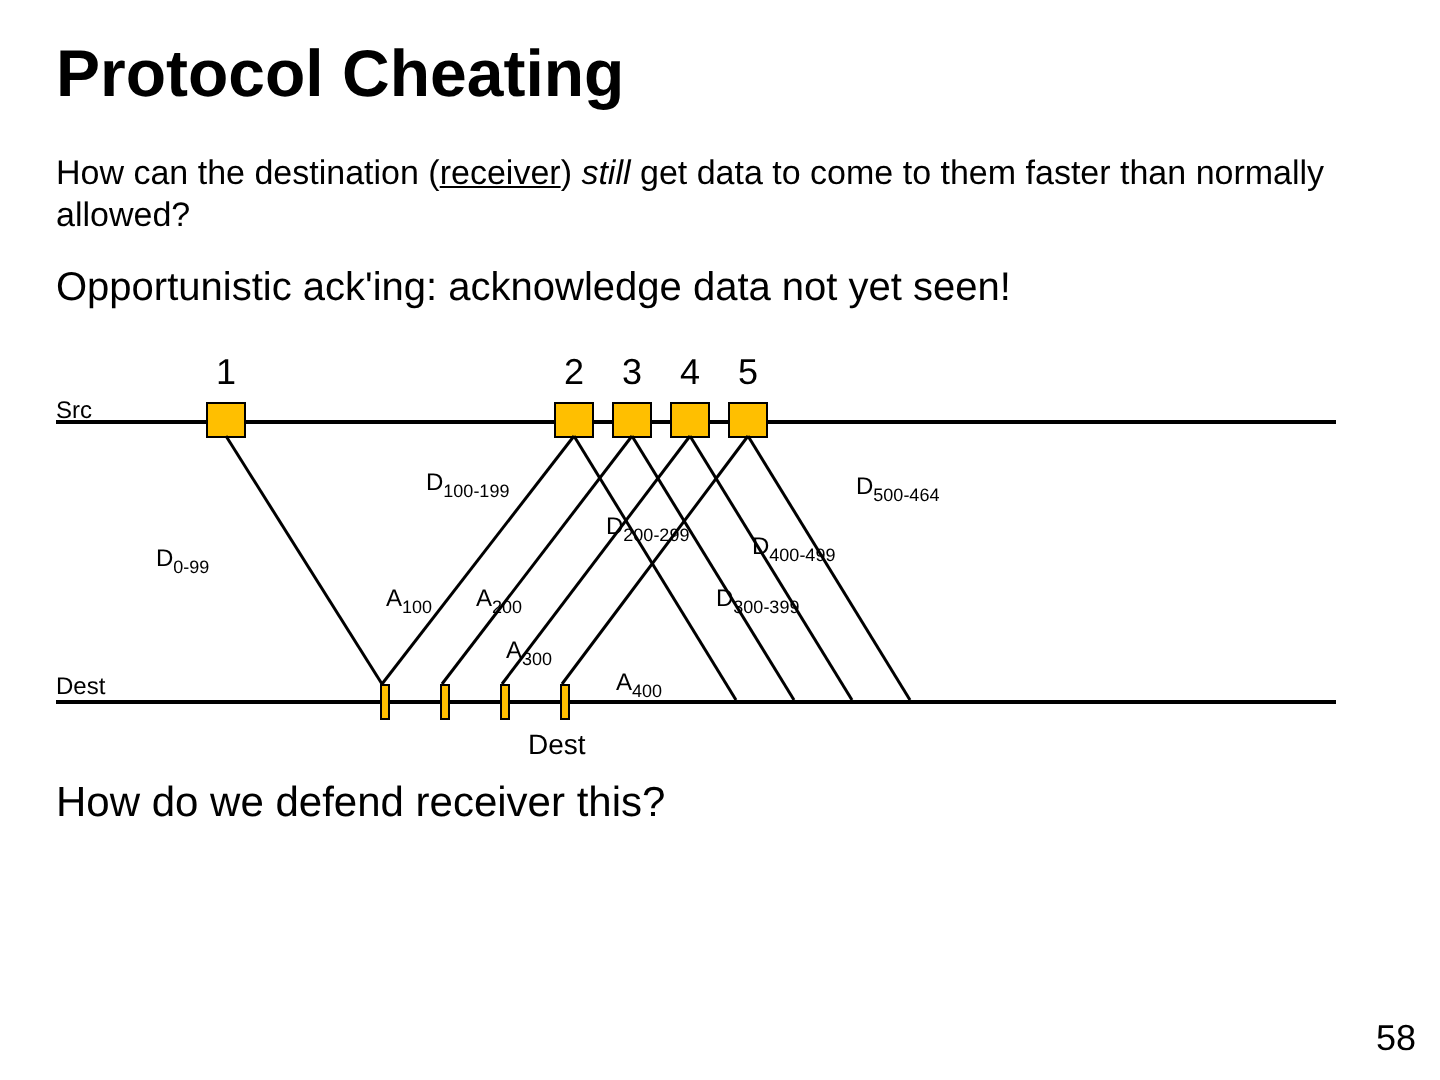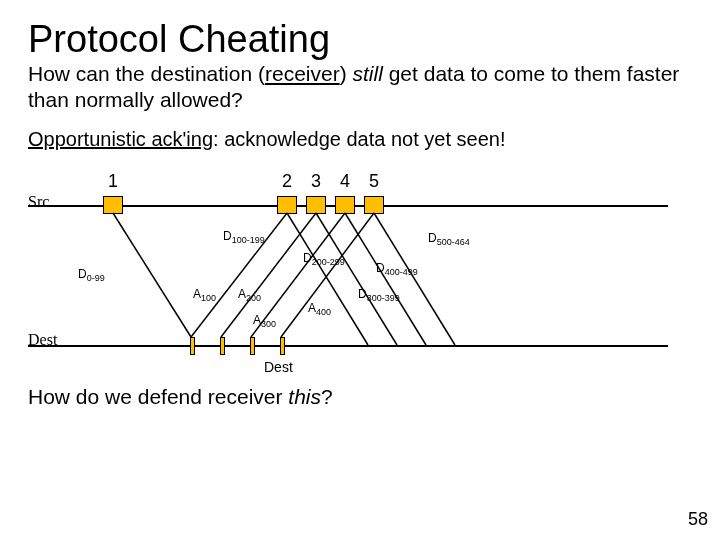--- a/index.html
+++ b/index.html
@@ -1,35 +1,35 @@
 <!DOCTYPE html>
 <html><head>
 <meta charset="utf-8">
 <style>
 body{margin:0;padding:18px 28px;font-family:Arial,Helvetica,sans-serif;background:#fff;color:#000;width:720px;height:540px;box-sizing:border-box;position:relative}
-.title{font-size:38px;font-weight:normal;}
-.q1{font-size:21px;line-height:1.25;margin-bottom:14px}
+.title{font-size:33px;font-weight:bold;margin-bottom:20px}
+.q1{font-size:17px;line-height:1.25;margin-bottom:14px}
 .q1 .italic{font-style:italic}
 .q1 .underline{text-decoration:underline}
 .q2{font-size:20px;margin-bottom:8px}
-.q2 .underlinei{text-decoration:underline}
+.q2 .underlinei{}
 .diagram{position:relative;width:640px;height:220px;margin-top:6px}
 .line{position:absolute;left:0;width:640px;height:2px;background:#000}
 .line.top{top:46px}
 .line.bottom{top:186px}
-.endlabel{position:absolute;font-family:Liberation Serif, serif;font-size:16px}
+.endlabel{position:absolute;font-family:Liberation Sans, sans-serif;font-size:12px}
 .numlabel{position:absolute;font-size:18px;top:12px}
 .box{position:absolute;width:18px;height:16px;background:#ffbf00;border:1px solid #000;top:37px}
 .tbox{position:absolute;width:3px;height:16px;background:#ffbf00;border:1px solid #000;top:178px}
 .diag-line{stroke:#000;stroke-width:1.5}
 .dlabel{position:absolute;font-size:12px}
 .dlabel sub{font-size:9px}
 .timelabel{position:absolute;font-size:14px;top:200px;left:236px}
 .q3{font-size:21px;margin-top:6px}
-.q3 .italic{font-style:italic}
+.q3 .italic{}
 .slidenum{position:absolute;right:12px;bottom:10px;font-size:18px}
 </style>
 </head>
 <body>
 
 <div class="title">Protocol Cheating</div>
 
 <div class="q1">
   <span>How can the destination (</span><span class="underline">receiver</span><span>) </span><span class="italic">still</span><span> get data to come to them faster than normally allowed?</span>
 </div>
@@ -68,30 +68,30 @@
     <line class="diag-line" x1="193" y1="178" x2="288" y2="54"></line>
     <line class="diag-line" x1="223" y1="178" x2="317" y2="54"></line>
     <line class="diag-line" x1="253" y1="178" x2="346" y2="54"></line>
     <line class="diag-line" x1="259" y1="54" x2="340" y2="186"></line>
     <line class="diag-line" x1="288" y1="54" x2="369" y2="186"></line>
     <line class="diag-line" x1="317" y1="54" x2="398" y2="186"></line>
     <line class="diag-line" x1="346" y1="54" x2="427" y2="186"></line>
   </svg>
 
   <div class="dlabel" style="top:108px;left:50px"><span>D</span><sub>0-99</sub></div>
-  <div class="dlabel" style="top:70px;left:195px"><span>D</span><sub>100-199</sub></div>
+  <div class="dlabel" style="top:70px;left:185px"><span>D</span><sub>100-199</sub></div>
   <div class="dlabel" style="top:92px;left:275px"><span>D</span><sub>200-299</sub></div>
   <div class="dlabel" style="top:128px;left:330px"><span>D</span><sub>300-399</sub></div>
   <div class="dlabel" style="top:102px;left:348px"><span>D</span><sub>400-499</sub></div>
   <div class="dlabel" style="top:72px;left:400px"><span>D</span><sub>500-464</sub></div>
 
   <div class="dlabel" style="top:128px;left:165px"><span>A</span><sub>100</sub></div>
   <div class="dlabel" style="top:128px;left:210px"><span>A</span><sub>200</sub></div>
   <div class="dlabel" style="top:154px;left:225px"><span>A</span><sub>300</sub></div>
-  <div class="dlabel" style="top:142px;left:280px"><span>A</span><sub>400</sub></div>
+  <div class="dlabel" style="top:170px;left:280px"><span>A</span><sub>400</sub></div>
 
   <div class="timelabel">Dest</div>
 </div>
 
 <div class="q3">
   <span>How do we defend receiver </span><span class="italic">this</span><span>?</span>
 </div>
 
 <div class="slidenum">58</div>
 

